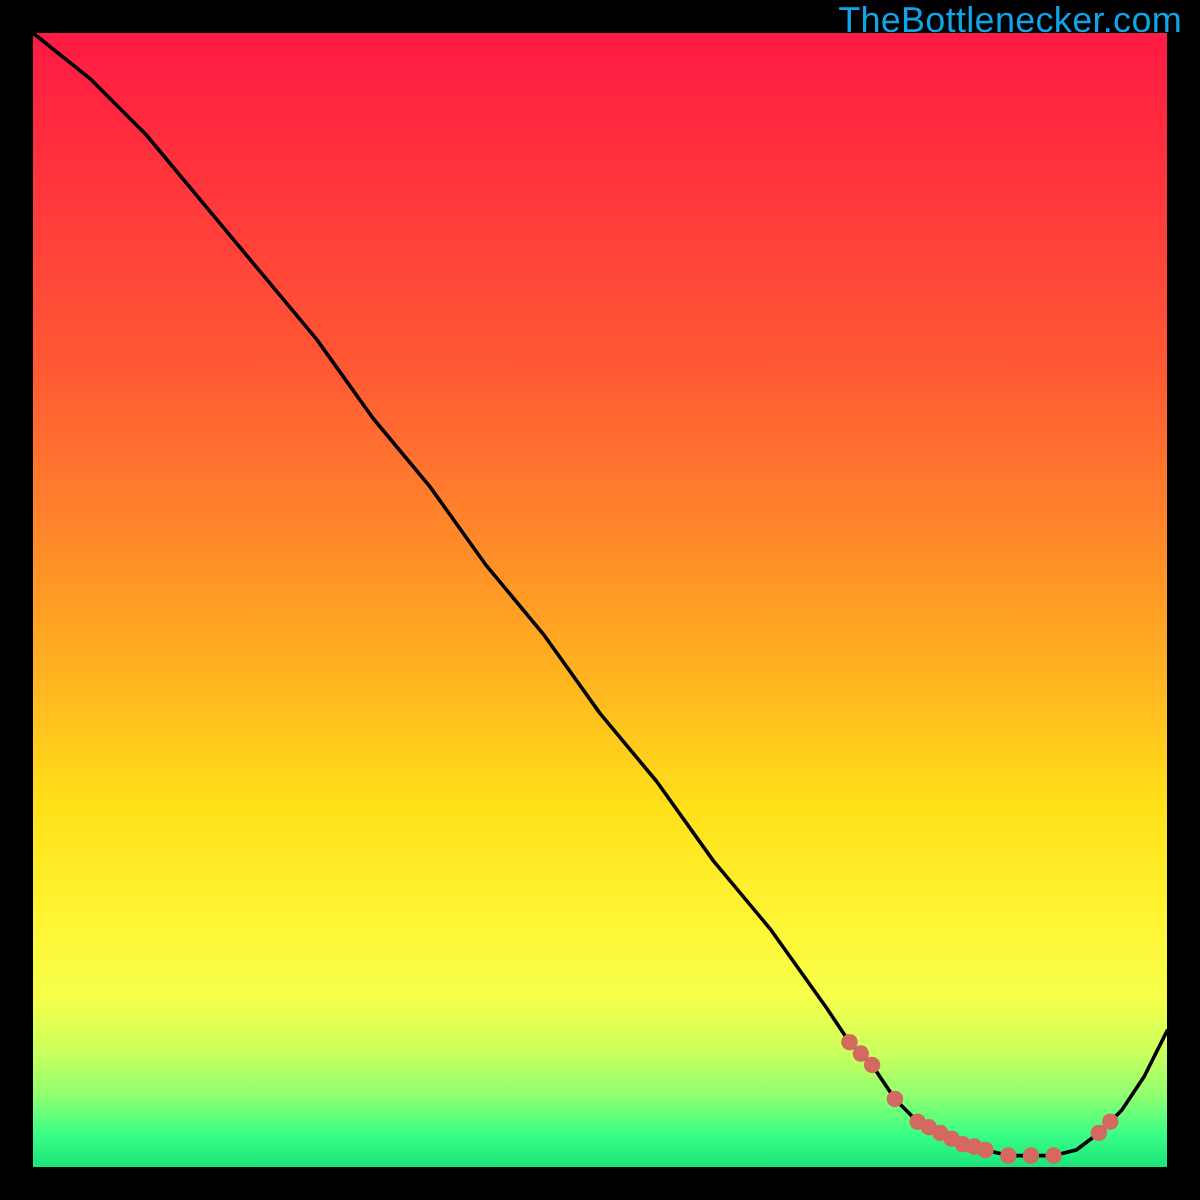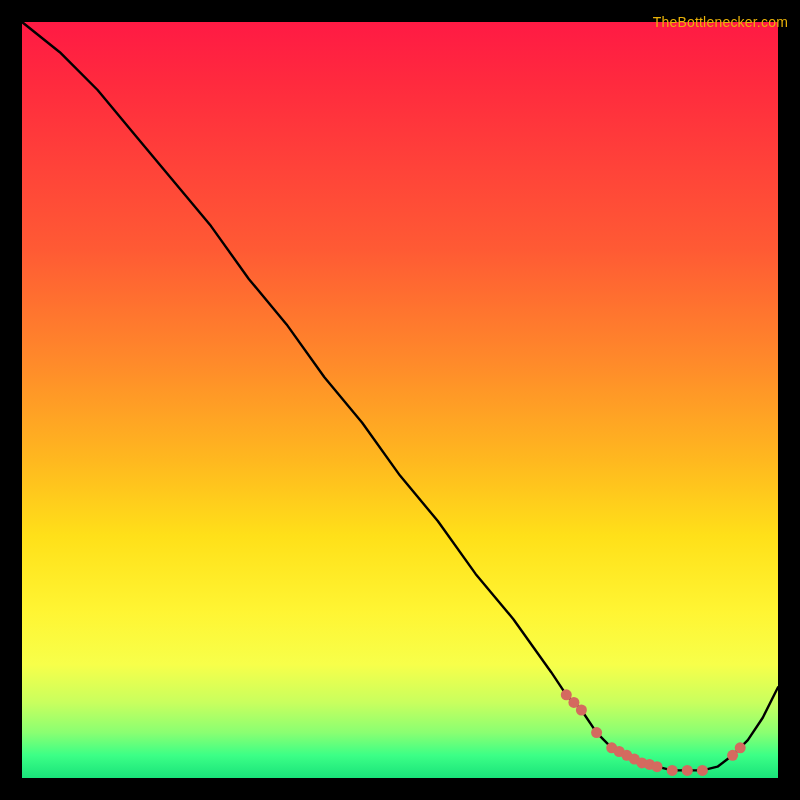--- a/index.html
+++ b/index.html
@@ -43,24 +43,24 @@
   svg.curve {
     position: absolute;
     left: 0;
     top: 0;
     width: 756px;
     height: 756px;
     overflow: visible;
   }
   .attribution {
     position: absolute;
-    top: 14px;
+    top: 0;
     right: 12px;
-    color: #eab308;
-    font-size: 14px;
+    color: #0ea5e9;
+    font-size: 24px;
     letter-spacing: 0.2px;
     font-weight: 500;
   }
 </style>
 </head>
 <body>
 
 <div class="frame">
   <div class="plot-area">
     <svg class="curve" viewBox="0 0 756 756" preserveAspectRatio="none">

